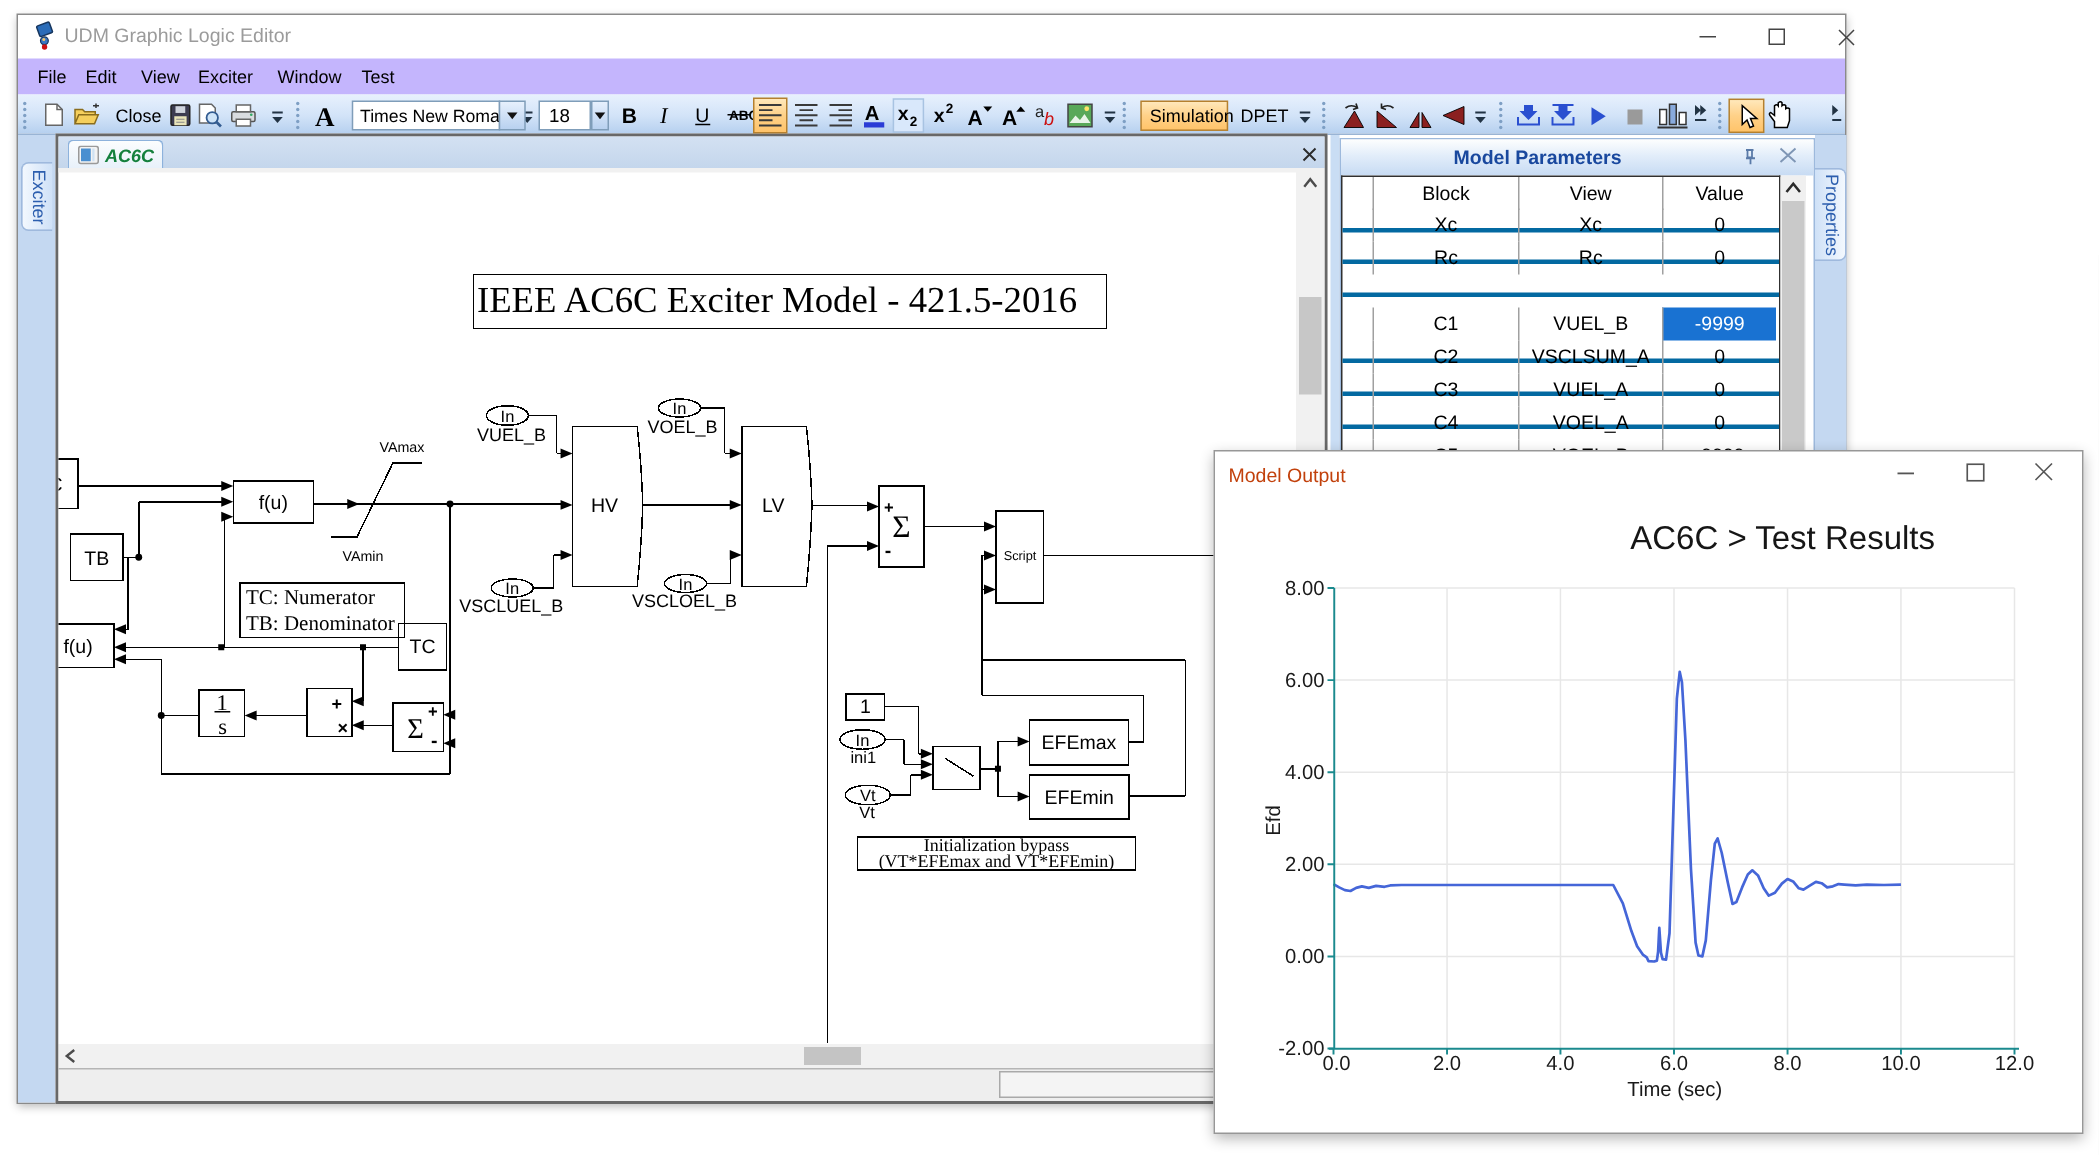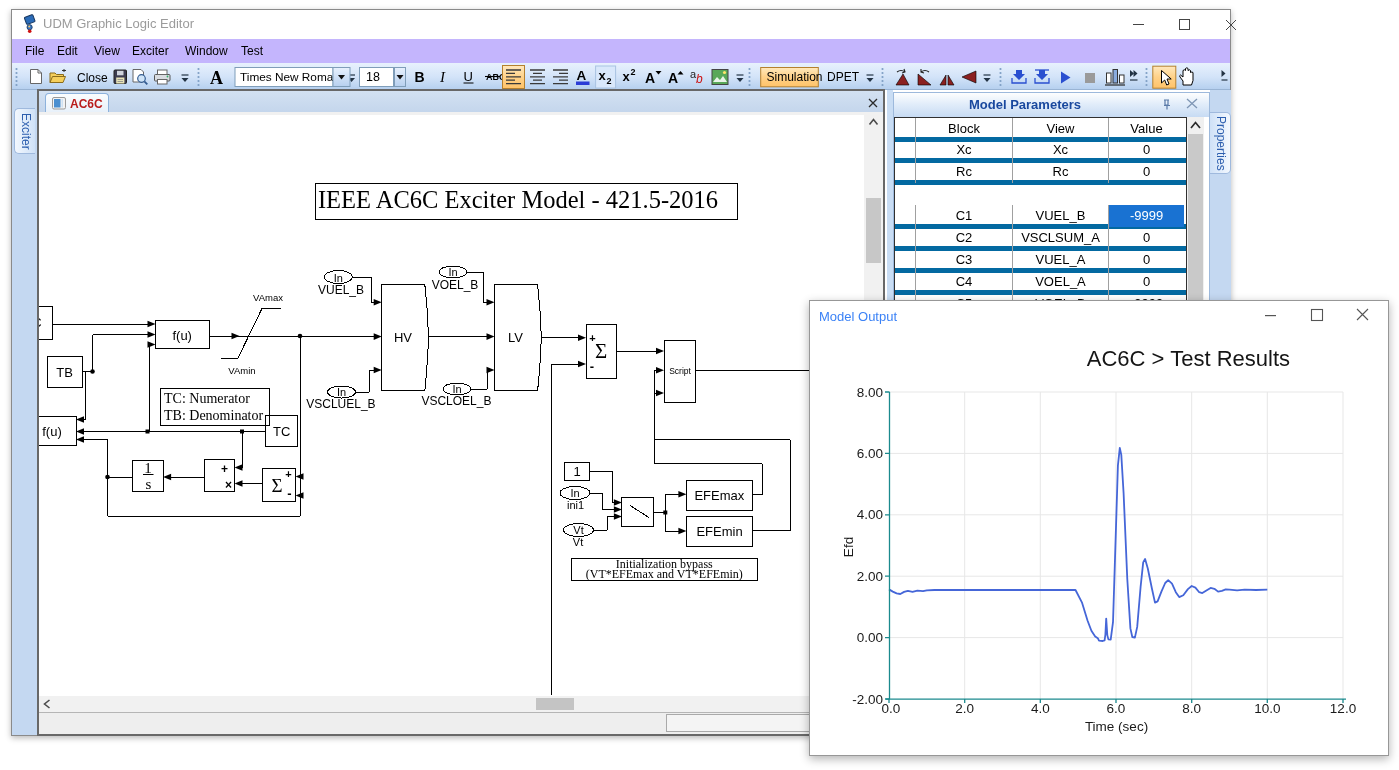--- a/index.html
+++ b/index.html
@@ -17,48 +17,48 @@
 #tools { left:12px; top:63px; width:1218px; height:27px; background:linear-gradient(#e8f1fd,#d2e3f8 55%,#b6d0ef); border-bottom:1px solid #99b4d4; }
 
 #lstrip { left:12px; top:90px; width:25px; height:645px; background:#c4d8f1; }
 #exctab { left:14px; top:108px; width:21px; height:46px; background:linear-gradient(90deg,#f3f8fe,#cfe1f7); border:1px solid #9fb9dd; border-right:none; border-radius:5px 0 0 5px; color:#2c5eae; font-size:12px; writing-mode:vertical-rl; text-align:center; padding-top:0; line-height:19px; }
 #rstrip { left:1210px; top:90px; width:21px; height:645px; background:#c4d8f1; }
 #proptab { left:1210px; top:112px; width:21px; height:62px; background:linear-gradient(270deg,#f3f8fe,#cfe1f7); border:1px solid #9fb9dd; border-left:none; border-radius:0 5px 5px 0; color:#2c5eae; font-size:12px; writing-mode:vertical-rl; text-align:center; line-height:18px; }
 
 #mdi { left:37px; top:89px; width:848px; height:647px; border:2px solid #686868; background:#f0f0f0; }
 #tabstrip { left:39px; top:91px; width:844px; height:21px; background:linear-gradient(#d3e1f2,#c4d6ec); }
 #tab { left:45px; top:93px; width:64px; height:19px; background:linear-gradient(#fbfdfe,#e8f1fa); border:1px solid #8db2dc; border-bottom:none; border-radius:4px 4px 0 0; }
-#tabtxt { left:70px; top:97px; font-size:12px; font-weight:bold; color:#b91c1c; }
+#tabtxt { left:70px; top:97px; font-size:12px; font-weight:bold; color:#15803d;font-style:italic; }
 
 #canvas { left:39px; top:112px; width:825px; height:584px; background:#fff; }
 
 #vsb { left:864px; top:112px; width:19px; height:584px; background:#f1f1f1; }
 #vthumb { left:866px; top:198px; width:15px; height:65px; background:#c7c7c7; }
 #hsb { left:39px; top:696px; width:844px; height:16px; background:#f1f1f1; }
 #hthumb { left:536px; top:698px; width:38px; height:12px; background:#c4c4c4; }
 
 #mdisb { left:39px; top:712px; width:844px; height:22px; background:#eeeeee; border-top:1px solid #b5b5b5; }
 #mdithumb { left:666px; top:714px; width:216px; height:18px; background:#f4f4f4; border:1px solid #a9a9a9; }
 
 #split { left:887px; top:90px; width:6px; height:645px; background:#c9ddf4; }
 
 #params { left:893px; top:92px; width:317px; height:643px; background:#fff; border:1px solid #9db9dc; }
 #phead { left:894px; top:93px; width:315px; padding-right:53px; height:24px; background:linear-gradient(#fdfefe,#e2edfa 45%,#c7dbf3); font-size:13px; font-weight:bold; color:#19489e; text-align:center; line-height:24px; }
 #ptable { left:894px; top:117px; width:293px; height:190px; background:#fff; border:1.5px solid #303030; border-bottom:none; font-size:13px; color:#000; }
-.prow { position:absolute; left:0; width:100%; height:24px; border-bottom:5px solid #0369a1; }
+.prow { position:absolute; left:0; width:100%; height:37px; border-bottom:3px solid #0369a1; }
 .pc { position:absolute; top:0; height:22px; text-align:center; line-height:21px; border-left:1px solid #a0a0a0; overflow:hidden; }
 .c0 { left:0; width:20px; border-left:none; }
 .c1 { left:20px; width:97px; }
 .c2 { left:117px; width:96px; }
 .c3 { left:213px; width:76px; }
 #pvsb { left:1187px; top:117px; width:17px; height:190px; background:#f0f0f0; }
 #pvthumb { left:1188px; top:134px; width:15px; height:173px; background:#c9c9c9; }
 
 #mout { left:809px; top:300px; width:580px; height:456px; background:#fff; border:1px solid #979797; box-shadow:0 3px 9px rgba(0,0,0,.3); z-index:50; }
-#mtitle { left:819px; top:309px; font-size:13px; color:#3b82f6; z-index:51; }
+#mtitle { left:819px; top:309px; font-size:13px; color:#c2410c; z-index:51; }
 .mc { top:301px; width:44px; height:28px; z-index:51; color:#555; }
 #ctitle { left:900px; top:346px; width:390px; text-align:right; font-size:22px; color:#161616; z-index:51; }
 svg { position:absolute; }
 </style>
 </head>
 <body>
 <div id="win" class="abs"></div>
 <div id="tbar" class="abs"></div>
 <svg class="abs" style="left:23px;top:14px;z-index:2" width="14" height="20" viewBox="0 0 14 20">
  <rect x="2.2" y="1.8" width="9" height="7.5" rx="1" fill="#2b6cb8" stroke="#17365e" stroke-width="1" transform="rotate(-20 6.7 5.5)"></rect>

